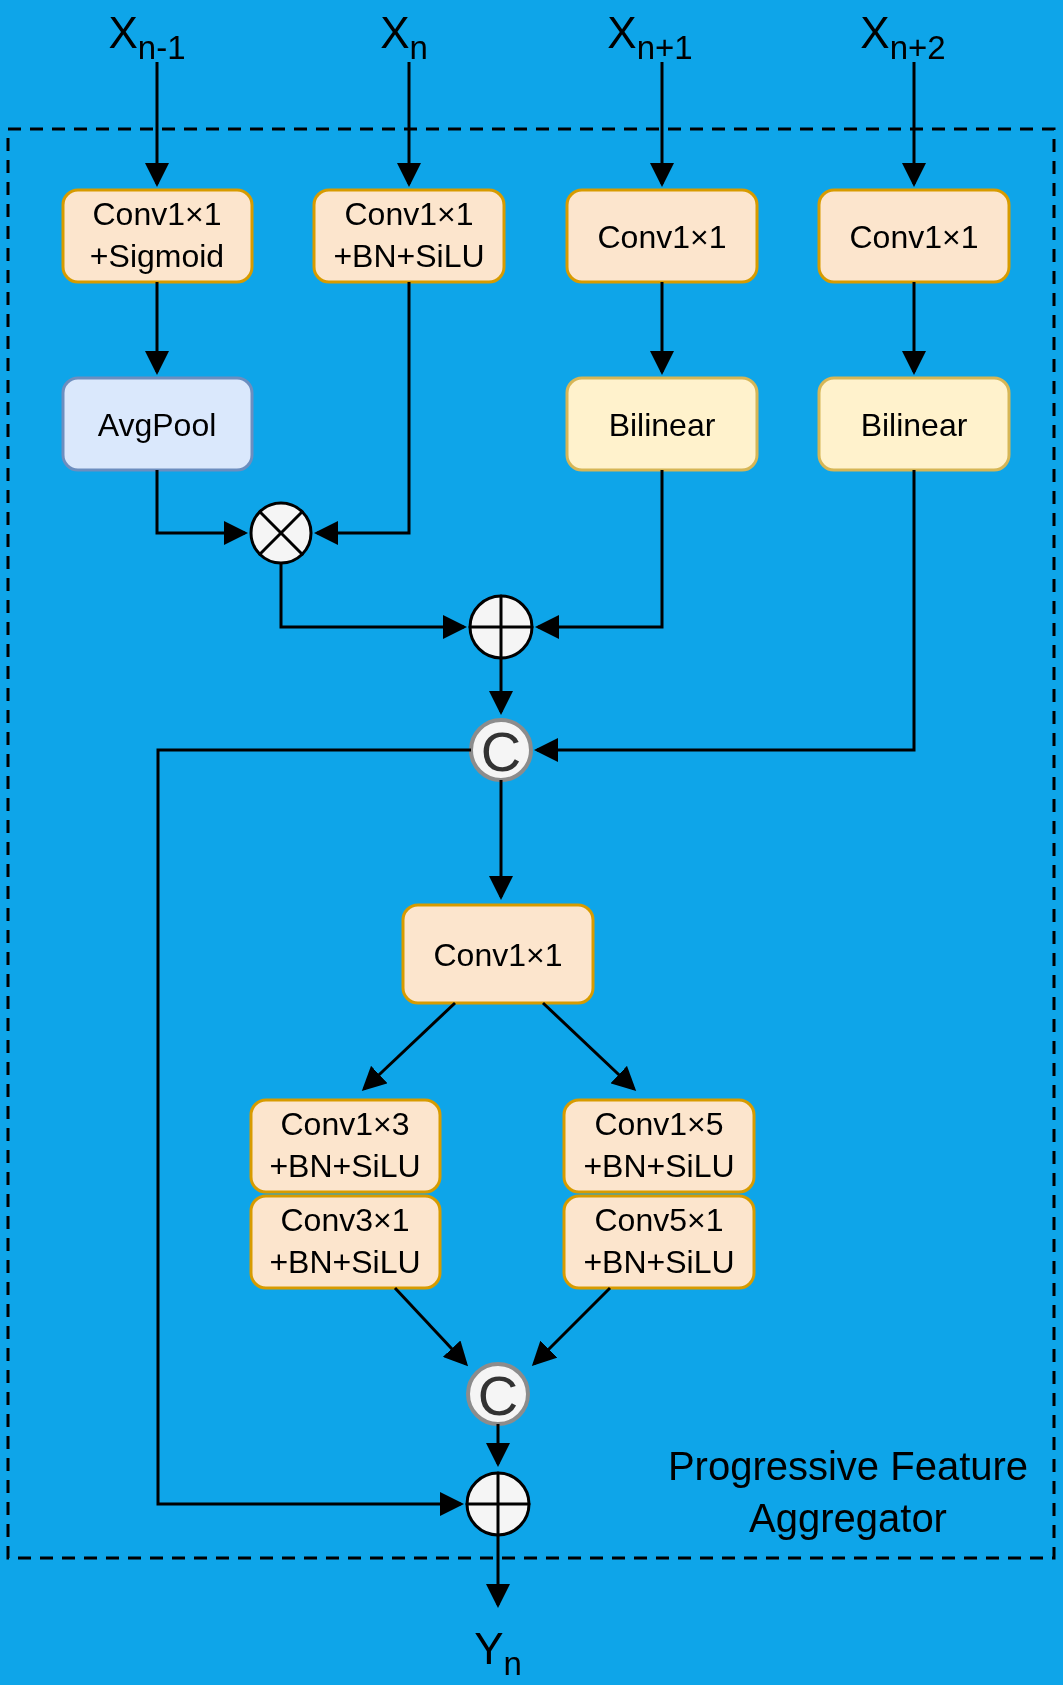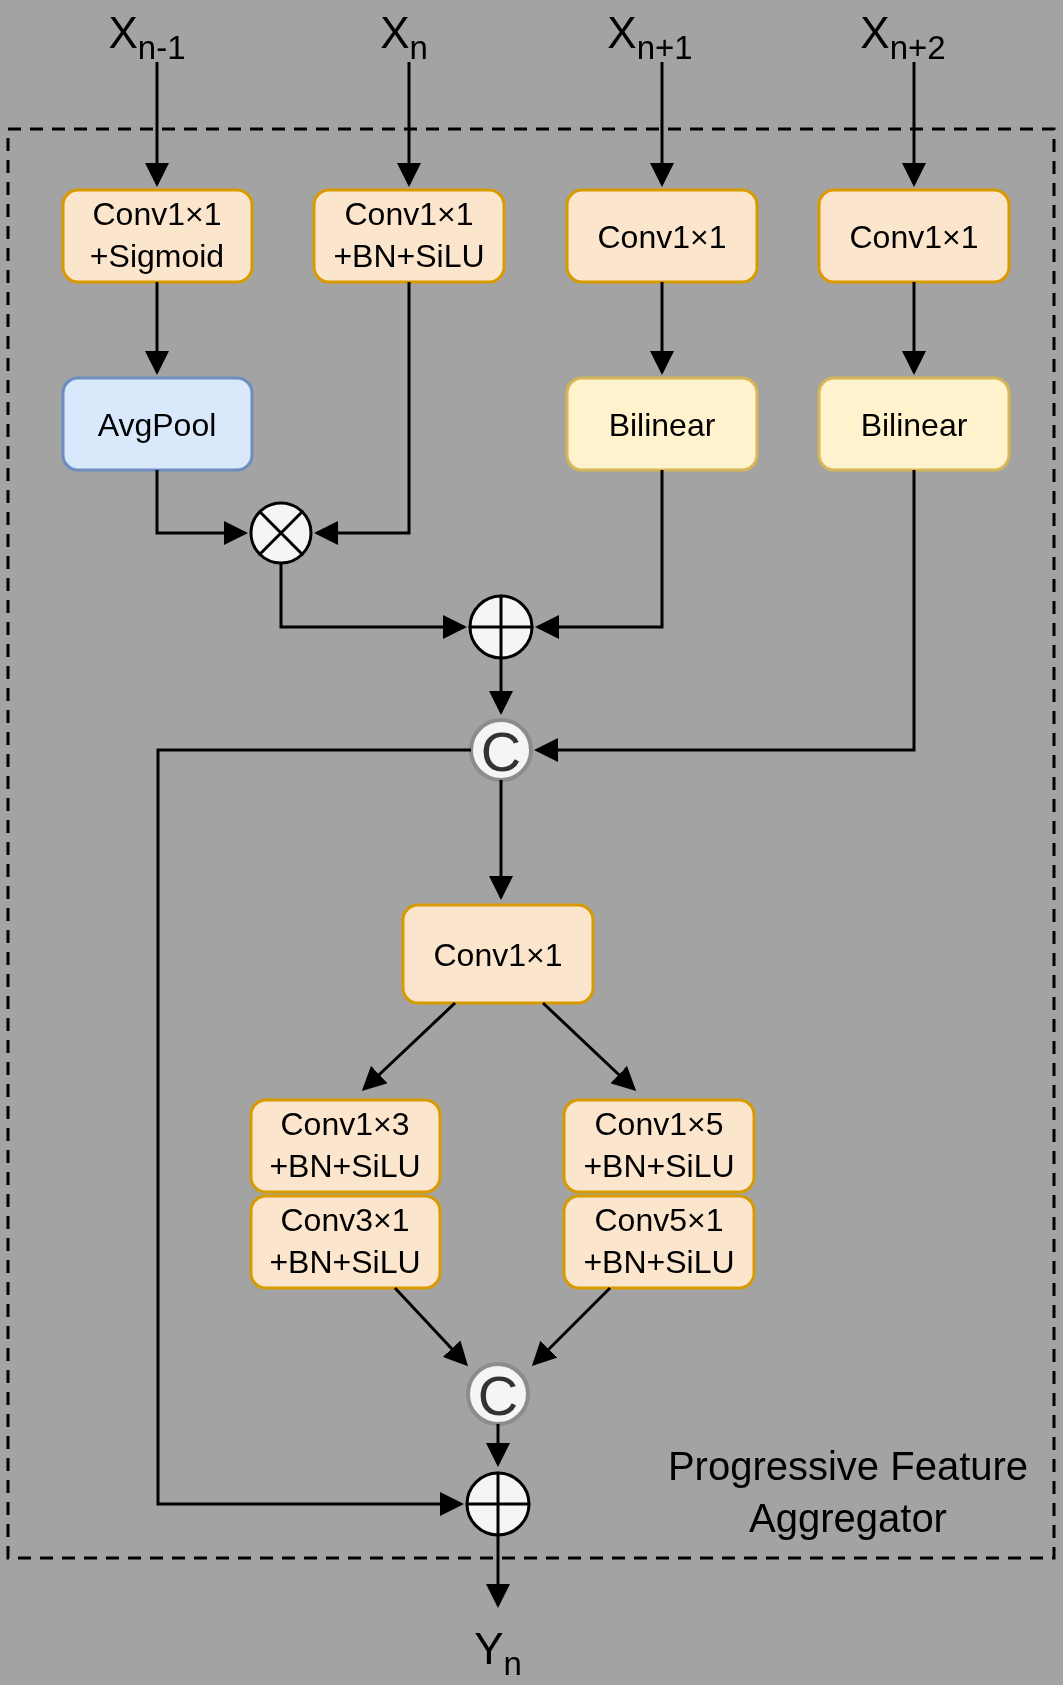--- a/index.html
+++ b/index.html
@@ -1,16 +1,16 @@
 <!DOCTYPE html>
 <html><head>
 <meta charset="utf-8">
 <style>
   html,body{margin:0;padding:0;background:#ffffff;}
-  .stage{position:relative;width:1063px;height:1685px;background:#a3a3a3;font-family:"Liberation Sans",sans-serif;}
+  .stage{position:relative;width:1063px;height:1685px;background:#0ea5e9;font-family:"Liberation Sans",sans-serif;}
   svg text{dominant-baseline:central;text-anchor:middle;fill:#000;font-family:"Liberation Sans",sans-serif;}
   .edge{stroke:#000;stroke-width:3;fill:none;}
   .dashed-frame{fill:none;stroke:#000;stroke-width:3;stroke-dasharray:13 9;}
   .conv{fill:#fce5cd;stroke:#d79b00;stroke-width:3;}
   .pool{fill:#dae8fc;stroke:#6c8ebf;stroke-width:3;}
   .bilinear{fill:#fff2cc;stroke:#d6b656;stroke-width:3;}
   .opnode{fill:#f5f5f5;stroke:#000;stroke-width:3;}
   .concat{fill:#f5f5f5;stroke:#8c8c8c;stroke-width:4;}
   .opline{stroke:#000;stroke-width:3;stroke-linecap:round;}
   .boxtext{font-size:32px;}

